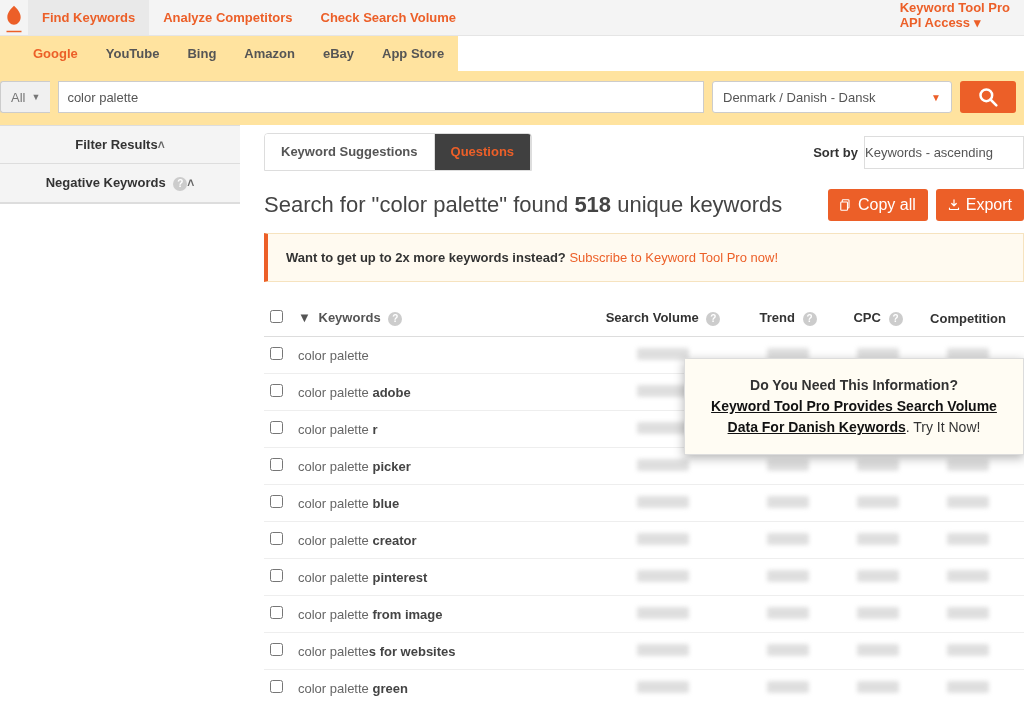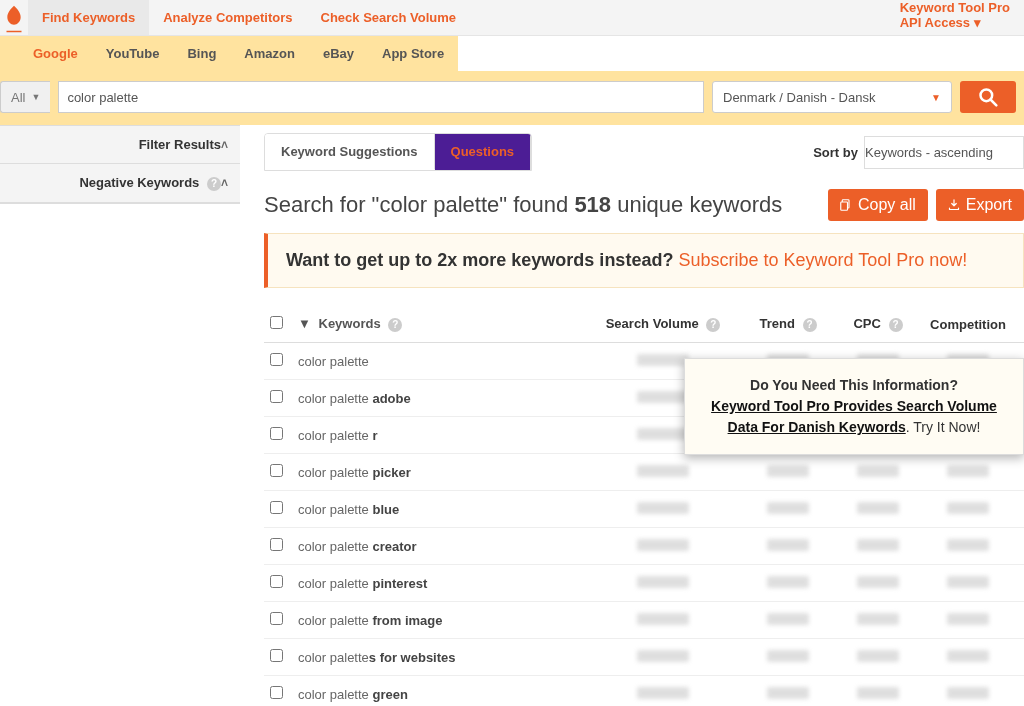--- a/index.html
+++ b/index.html
@@ -31,43 +31,43 @@
   .kw-input { flex:1; min-width:0; border:1px solid #ccc; padding:6px 8px; font-size:13px; color:#555; height:32px; background:#fff; }
   .loc-select { width:240px; border:1px solid #ccc; background:#fff; padding:0 10px; display:flex; align-items:center; justify-content:space-between; color:#555; height:32px; border-radius:3px; }
   .loc-select .tri { color:#ec5f28; font-size:10px; }
   .search-btn { width:56px; background:#ec5f28; border:none; border-radius:3px; display:flex; align-items:center; justify-content:center; cursor:pointer; height:32px; }
   .search-btn svg { width:20px; height:20px; }
 
   
   .page { display:flex; }
   .leftcol { width:240px; flex-shrink:0; }
   .accordion { border:1px solid #ddd; border-left:none; border-right:none; }
-  .acc-item { background:#f4f4f4; border-bottom:1px solid #ddd; padding:11px 12px; display:flex; align-items:center; justify-content:flex-end; cursor:pointer; font-weight:bold; color:#333; }
+  .acc-item { background:#f4f4f4; border-bottom:1px solid #ddd; padding:11px 12px; display:flex; align-items:center; justify-content:center; cursor:pointer; font-weight:bold; color:#333; }
   .acc-item .q { display:inline-flex; width:14px; height:14px; border-radius:50%; background:#ccc; color:#fff; font-size:10px; align-items:center; justify-content:center; margin-left:4px; }
   .chev { font-size:12px; color:#666; }
 
   .main { flex:1; padding:0 0 0 24px; min-width:0; }
 
   .tabs-row { display:flex; align-items:center; margin-top:8px; }
   .content-tabs { display:flex; border:1px solid #ddd; border-radius:4px 4px 0 0; overflow:hidden; }
-  .ctab { padding:10px 16px; color:#888; cursor:pointer; background:#4c1d95; border-right:1px solid #ddd; }
+  .ctab { padding:10px 16px; color:#888; cursor:pointer; background:#404040; border-right:1px solid #ddd; }
   .ctab.active { background:#fff; color:#555; font-weight:bold; border-bottom:1px solid #fff; }
   .ctab.orange { color:#ec5f28; font-weight:bold; }
   .sortwrap { margin-left:auto; display:flex; align-items:center; gap:6px; }
   .sortlabel { color:#333; font-weight:bold; }
   .sortsel { border:1px solid #ddd; padding:8px 0; min-width:160px; color:#555; background:#fff; }
 
   .results-head { display:flex; align-items:center; margin:18px 0 12px; }
   .results-title { font-size:22px; color:#444; font-weight:normal; }
   .results-title b { font-weight:bold; }
   .actions { margin-left:auto; display:flex; gap:8px; }
   .btn { background:#ec5f28; color:#fff; border:none; border-radius:3px; padding:7px 12px; font-size:16px; cursor:pointer; display:flex; align-items:center; gap:6px; }
   .btn svg { width:12px; height:12px; }
 
-  .promo { background:#fffaf0; border:1px solid #f6e3bf; border-left:4px solid #ec5f28; padding:16px 18px; color:#333; font-size:18px; }
+  .promo { background:#fffaf0; border:1px solid #f6e3bf; border-left:4px solid #ec5f28; padding:16px 18px; color:#333; font-size:13px; }
   .promo a { color:#ec5f28; }
   .promo b { font-weight:bold; }
 
   .table { margin-top:18px; width:100%; }
   .thead, .trow { display:flex; align-items:center; border-bottom:1px solid #eee; padding:10px 6px; }
   .thead { font-weight:bold; color:#333; border-bottom:1px solid #ddd; }
   .col-chk { width:28px; }
   .col-kw { flex:1; color:#555; }
   .col-kw .sort-arrow { margin-right:4px; }
   .col-sv { width:150px; text-align:center; color:#333; }

